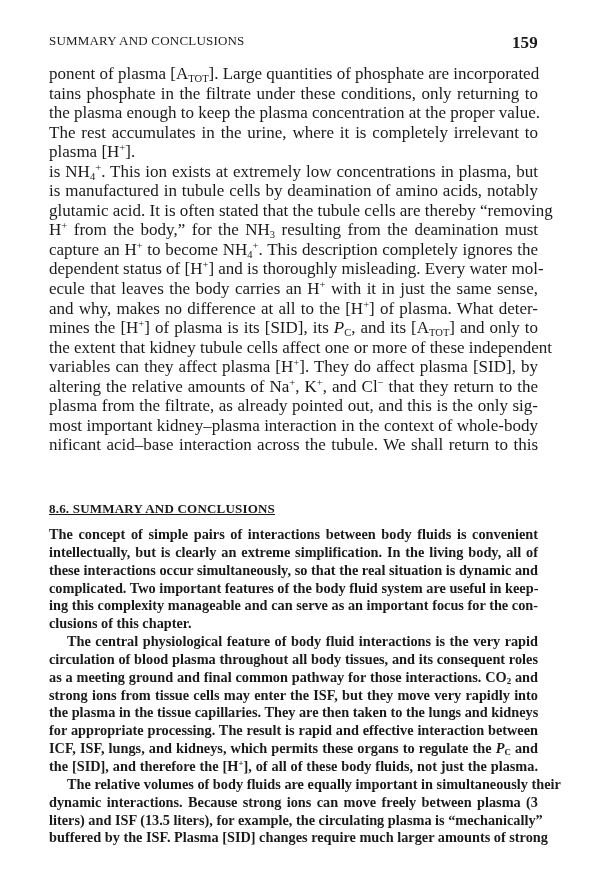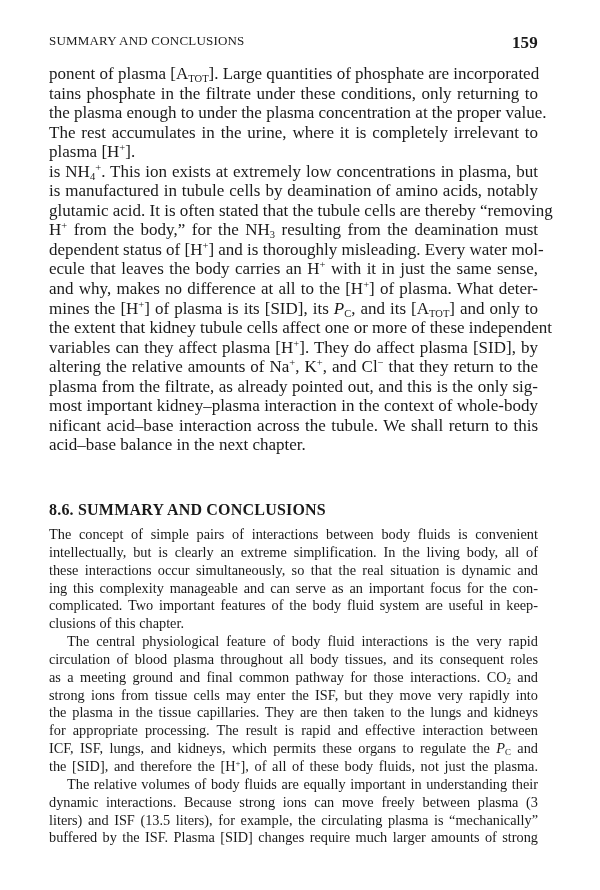--- a/index.html
+++ b/index.html
@@ -8,73 +8,73 @@
     .page { position: absolute; left: 0; top: 0; width: 506px; height: 890px; }
     .running-head { position: absolute; top: 33px; left: 49px; width: 489px; height: 16px;
                     font-size: 13px; letter-spacing: 0.2px; }
     .running-head .title { position: absolute; left: 0; top: 0; }
     .running-head .pgnum { position: absolute; right: 0; top: 0; font-weight: bold; font-size: 17px; }
     .block { position: absolute; left: 49px; width: 489px; }
     .line { display: block; white-space: nowrap; text-align: justify; text-align-last: justify; overflow: visible; }
     .line.last { text-align-last: left; }
     .line.indent { text-indent: 18px; }
     .b1 .line { font-size: 17px; height: 19.55px; line-height: 19.55px; }
-    .b2 .line { font-size: 14.3px; height: 17.85px; line-height: 17.85px; }
-    .heading { position: absolute; left: 49px; top: 501px; font-size: 16px; font-weight: bold; letter-spacing: 0.2px; }
+    .b2 .line { font-size: 14.3px; height: 17.85px; line-height: 17.85px; font-weight: bold; }
+    .heading { position: absolute; left: 49px; top: 501px; font-size: 13px; font-weight: bold; letter-spacing: 0.2px; text-decoration: underline; }
     sup, sub { font-size: 0.62em; line-height: 0; }
     sup { vertical-align: 0.55em; }
     sub { vertical-align: -0.25em; }
   </style>
 </head>
 <body>
 
 <div class="page">
   <div class="running-head">
     <span class="title">SUMMARY AND CONCLUSIONS</span>
     <span class="pgnum">159</span>
   </div>
 
   <div class="block b1" id="block1" style="top:64px;">
       <span class="line">ponent of plasma [A<sub>TOT</sub>]. Large quantities of phosphate are incorporated</span>
       <span class="line">tains phosphate in the filtrate under these conditions, only returning to</span>
-      <span class="line">the plasma enough to under the plasma concentration at the proper value.</span>
+      <span class="line">the plasma enough to keep the plasma concentration at the proper value.</span>
       <span class="line">The rest accumulates in the urine, where it is completely irrelevant to</span>
       <span class="line last">plasma [H<sup>+</sup>].</span>
       <span class="line">is NH<sub>4</sub><sup>+</sup>. This ion exists at extremely low concentrations in plasma, but</span>
       <span class="line">is manufactured in tubule cells by deamination of amino acids, notably</span>
       <span class="line">glutamic acid. It is often stated that the tubule cells are thereby “removing</span>
       <span class="line">H<sup>+</sup> from the body,” for the NH<sub>3</sub> resulting from the deamination must</span>
+      <span class="line">capture an H<sup>+</sup> to become NH<sub>4</sub><sup>+</sup>. This description completely ignores the</span>
       <span class="line">dependent status of [H<sup>+</sup>] and is thoroughly misleading. Every water mol-</span>
       <span class="line">ecule that leaves the body carries an H<sup>+</sup> with it in just the same sense,</span>
       <span class="line">and why, makes no difference at all to the [H<sup>+</sup>] of plasma. What deter-</span>
       <span class="line">mines the [H<sup>+</sup>] of plasma is its [SID], its <i>P</i><sub>C</sub>, and its [A<sub>TOT</sub>] and only to</span>
       <span class="line">the extent that kidney tubule cells affect one or more of these independent</span>
       <span class="line">variables can they affect plasma [H<sup>+</sup>]. They do affect plasma [SID], by</span>
       <span class="line">altering the relative amounts of Na<sup>+</sup>, K<sup>+</sup>, and Cl<sup>−</sup> that they return to the</span>
       <span class="line">plasma from the filtrate, as already pointed out, and this is the only sig-</span>
       <span class="line">most important kidney–plasma interaction in the context of whole-body</span>
       <span class="line">nificant acid–base interaction across the tubule. We shall return to this</span>
-      <span class="line last">acid–base balance in the next chapter.</span>
     </div>
 
   <div class="heading">8.6. SUMMARY AND CONCLUSIONS</div>
 
   <div class="block b2" id="block2" style="top:526px;">
       <span class="line">The concept of simple pairs of interactions between body fluids is convenient</span>
       <span class="line">intellectually, but is clearly an extreme simplification. In the living body, all of</span>
       <span class="line">these interactions occur simultaneously, so that the real situation is dynamic and</span>
+      <span class="line">complicated. Two important features of the body fluid system are useful in keep-</span>
       <span class="line">ing this complexity manageable and can serve as an important focus for the con-</span>
-      <span class="line">complicated. Two important features of the body fluid system are useful in keep-</span>
       <span class="line last">clusions of this chapter.</span>
       <span class="line indent">The central physiological feature of body fluid interactions is the very rapid</span>
       <span class="line">circulation of blood plasma throughout all body tissues, and its consequent roles</span>
       <span class="line">as a meeting ground and final common pathway for those interactions. CO<sub>2</sub> and</span>
       <span class="line">strong ions from tissue cells may enter the ISF, but they move very rapidly into</span>
       <span class="line">the plasma in the tissue capillaries. They are then taken to the lungs and kidneys</span>
       <span class="line">for appropriate processing. The result is rapid and effective interaction between</span>
       <span class="line">ICF, ISF, lungs, and kidneys, which permits these organs to regulate the <i>P</i><sub>C</sub> and</span>
       <span class="line">the [SID], and therefore the [H<sup>+</sup>], of all of these body fluids, not just the plasma.</span>
-      <span class="line indent">The relative volumes of body fluids are equally important in understanding their</span>
+      <span class="line indent">The relative volumes of body fluids are equally important in simultaneously their</span>
       <span class="line">dynamic interactions. Because strong ions can move freely between plasma (3</span>
       <span class="line">liters) and ISF (13.5 liters), for example, the circulating plasma is “mechanically”</span>
       <span class="line">buffered by the ISF. Plasma [SID] changes require much larger amounts of strong</span>
     </div>
 </div>
 
 </body></html>

